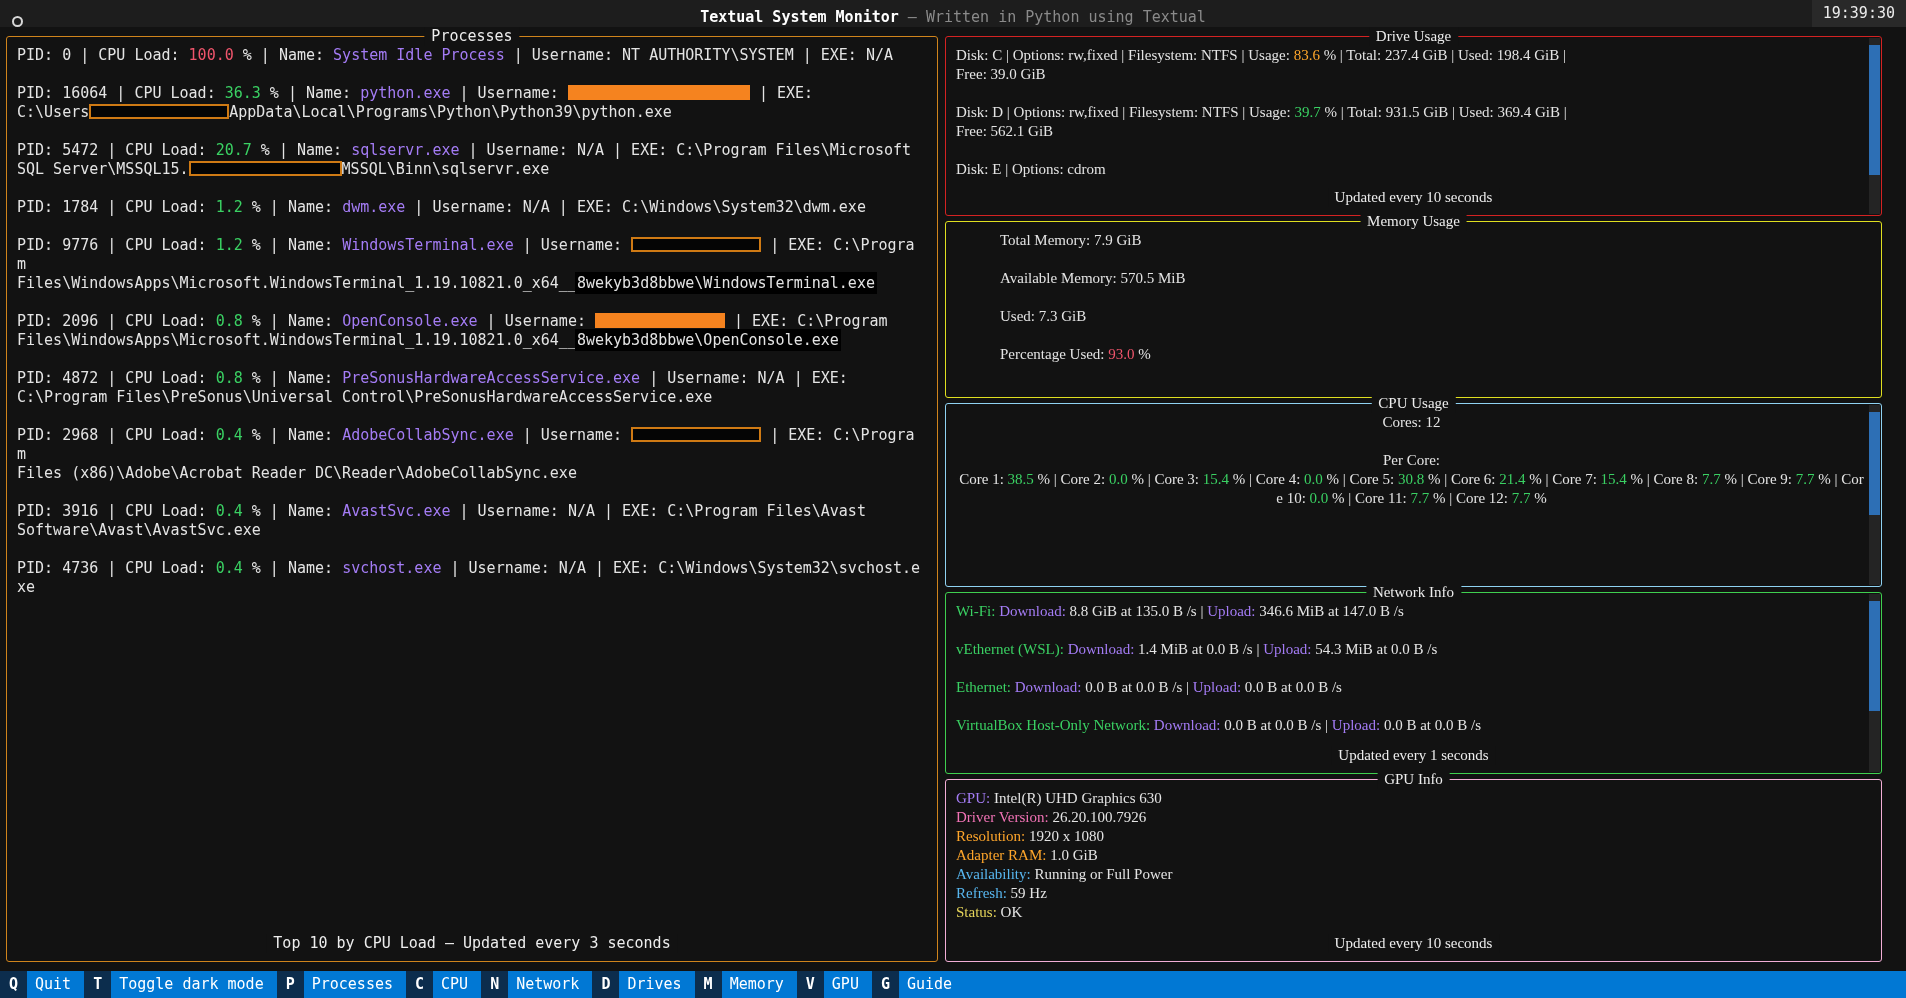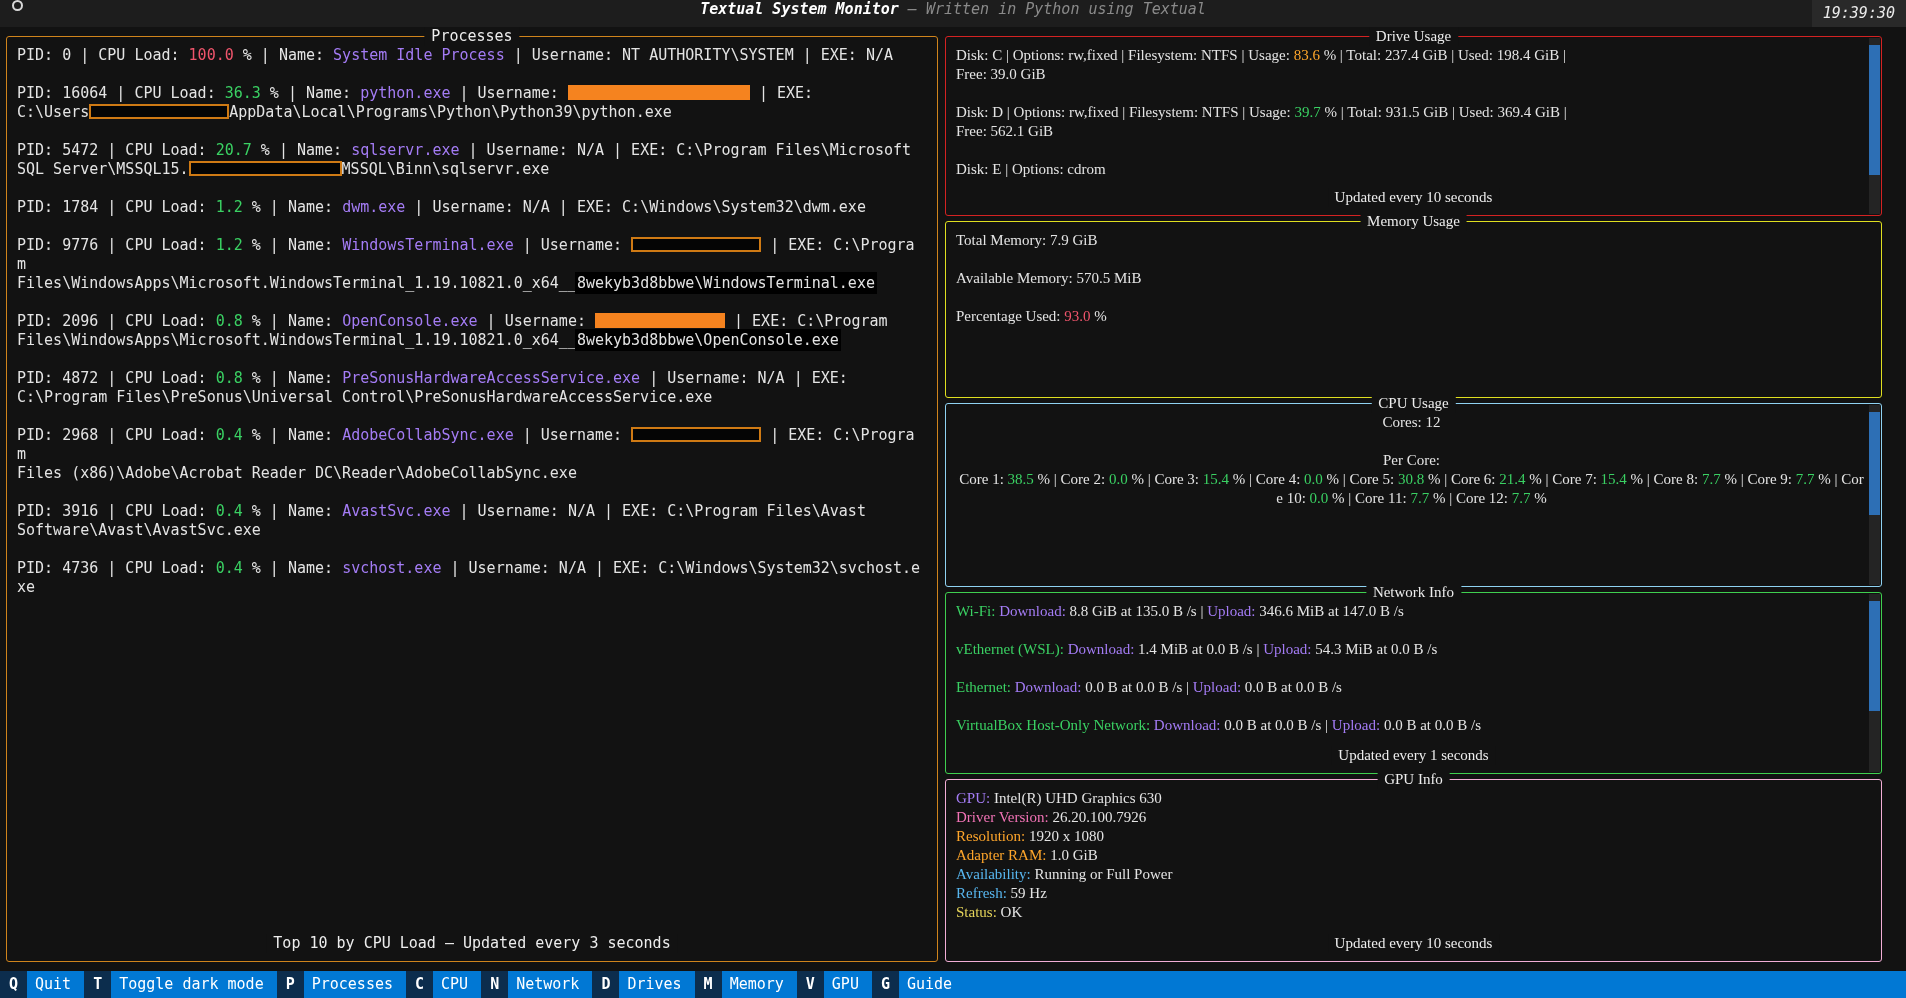--- a/index.html
+++ b/index.html
@@ -9,21 +9,21 @@
     background: var(--bg, #121212);
     color: var(--text, #e4e4e4);
     font: 15px/19px "DejaVu Sans Mono", monospace;
   }
   .app { display:flex; flex-direction:column; width:100%; height:100%; }
 
   
   .header {
     flex:0 0 27px; position:relative;
     background: var(--header_bg, #1d1d1d);
-    display:flex; align-items:flex-start;font-style:italic;
+    display:flex; align-items:flex-end;
   }
   .app-icon {
     margin-left:12px; width:11px; height:11px;
     border:2px solid #d8d8d8; border-radius:50%;
   }
   .header-title-wrap { position:absolute; left:0; right:0; text-align:center; pointer-events:none; }
   .header-title { font-weight:bold; color:#ffffff; }
   .header-subtitle { color:#8a8a8a; }
   .clock {
     position:absolute; right:0; top:0; bottom:0;
@@ -40,21 +40,21 @@
   .panel-caption {
     position:absolute; bottom:8px; left:50%; transform:translateX(-50%);
     background:var(--bg,#121212); padding:0 7px; white-space:nowrap; color:#ededed; z-index:3;text-align:right;
   }
   .panel-content {
     height:100%; padding:9px 14px 9px 10px; overflow:hidden; word-break:break-all;
   }
   .left-panel  { flex:0 0 932px; border-color:var(--border_processes,#d0841c); }
   .right-col   { flex:1; display:flex; flex-direction:column; gap:5px; min-width:0;font-family:Liberation Serif, serif; }
   .panel-drive   { flex:0 0 180px; border-color:var(--border_drive,#d42222); }
-  .panel-memory  { flex:0 0 177px; border-color:var(--border_memory,#dfdf20); }
+  .panel-memory  { flex:0 0 177px; border-color:var(--border_memory,#dfdf20);padding-left:44px; }
   .panel-cpu     { flex:0 0 184px; border-color:var(--border_cpu,#8fd2f2);text-align:center; }
   .panel-network { flex:0 0 182px; border-color:var(--border_network,#3fcf4f); }
   .panel-gpu     { flex:1; border-color:var(--border_gpu,#f2aed6); }
 
   .entry { margin-bottom:19px; }
   .entry.tight { margin-bottom:0; }
 
   .c-def    { color: var(--text,#e4e4e4); }
   .c-red    { color: var(--red,#f0556c); }
   .c-green  { color: var(--green,#3ad163); }
@@ -134,20 +134,21 @@
           <div class="thumb" style="top:4%;height:74%;"></div>
         </div>
         <span class="panel-caption">Updated every 10 seconds</span>
       </div>
 
       <div class="panel panel-memory">
         <span class="panel-title">Memory Usage</span>
         <div class="panel-content">
             <div class="entry"><span class="c-def">Total Memory: 7.9 GiB</span></div>
             <div class="entry"><span class="c-def">Available Memory: 570.5 MiB</span></div>
+            <div class="entry"><span class="c-def">Used: 7.3 GiB</span></div>
             <div class="entry"><span class="c-def">Percentage Used: </span><span class="c-red">93.0</span><span class="c-def"> %</span></div>
           </div>
       </div>
 
       <div class="panel panel-cpu">
         <span class="panel-title">CPU Usage</span>
         <div class="panel-content">
             <div class="entry"><span class="c-def">Cores: 12</span></div>
             <div class="entry tight"><span class="c-def">Per Core:</span></div>
             <div class="entry"><span class="c-def">Core 1: </span><span class="c-green">38.5</span><span class="c-def"> %  | Core 2: </span><span class="c-green">0.0</span><span class="c-def"> %  | Core 3: </span><span class="c-green">15.4</span><span class="c-def"> %  | Core 4: </span><span class="c-green">0.0</span><span class="c-def"> %  | Core 5: </span><span class="c-green">30.8</span><span class="c-def"> %  | Core 6: </span><span class="c-green">21.4</span><span class="c-def"> %  | Core 7: </span><span class="c-green">15.4</span><span class="c-def"> %  | Core 8: </span><span class="c-green">7.7</span><span class="c-def"> %  | Core 9: </span><span class="c-green">7.7</span><span class="c-def"> %  | Core 10: </span><span class="c-green">0.0</span><span class="c-def"> %  | Core 11: </span><span class="c-green">7.7</span><span class="c-def"> %  | Core 12: </span><span class="c-green">7.7</span><span class="c-def"> %</span></div>

